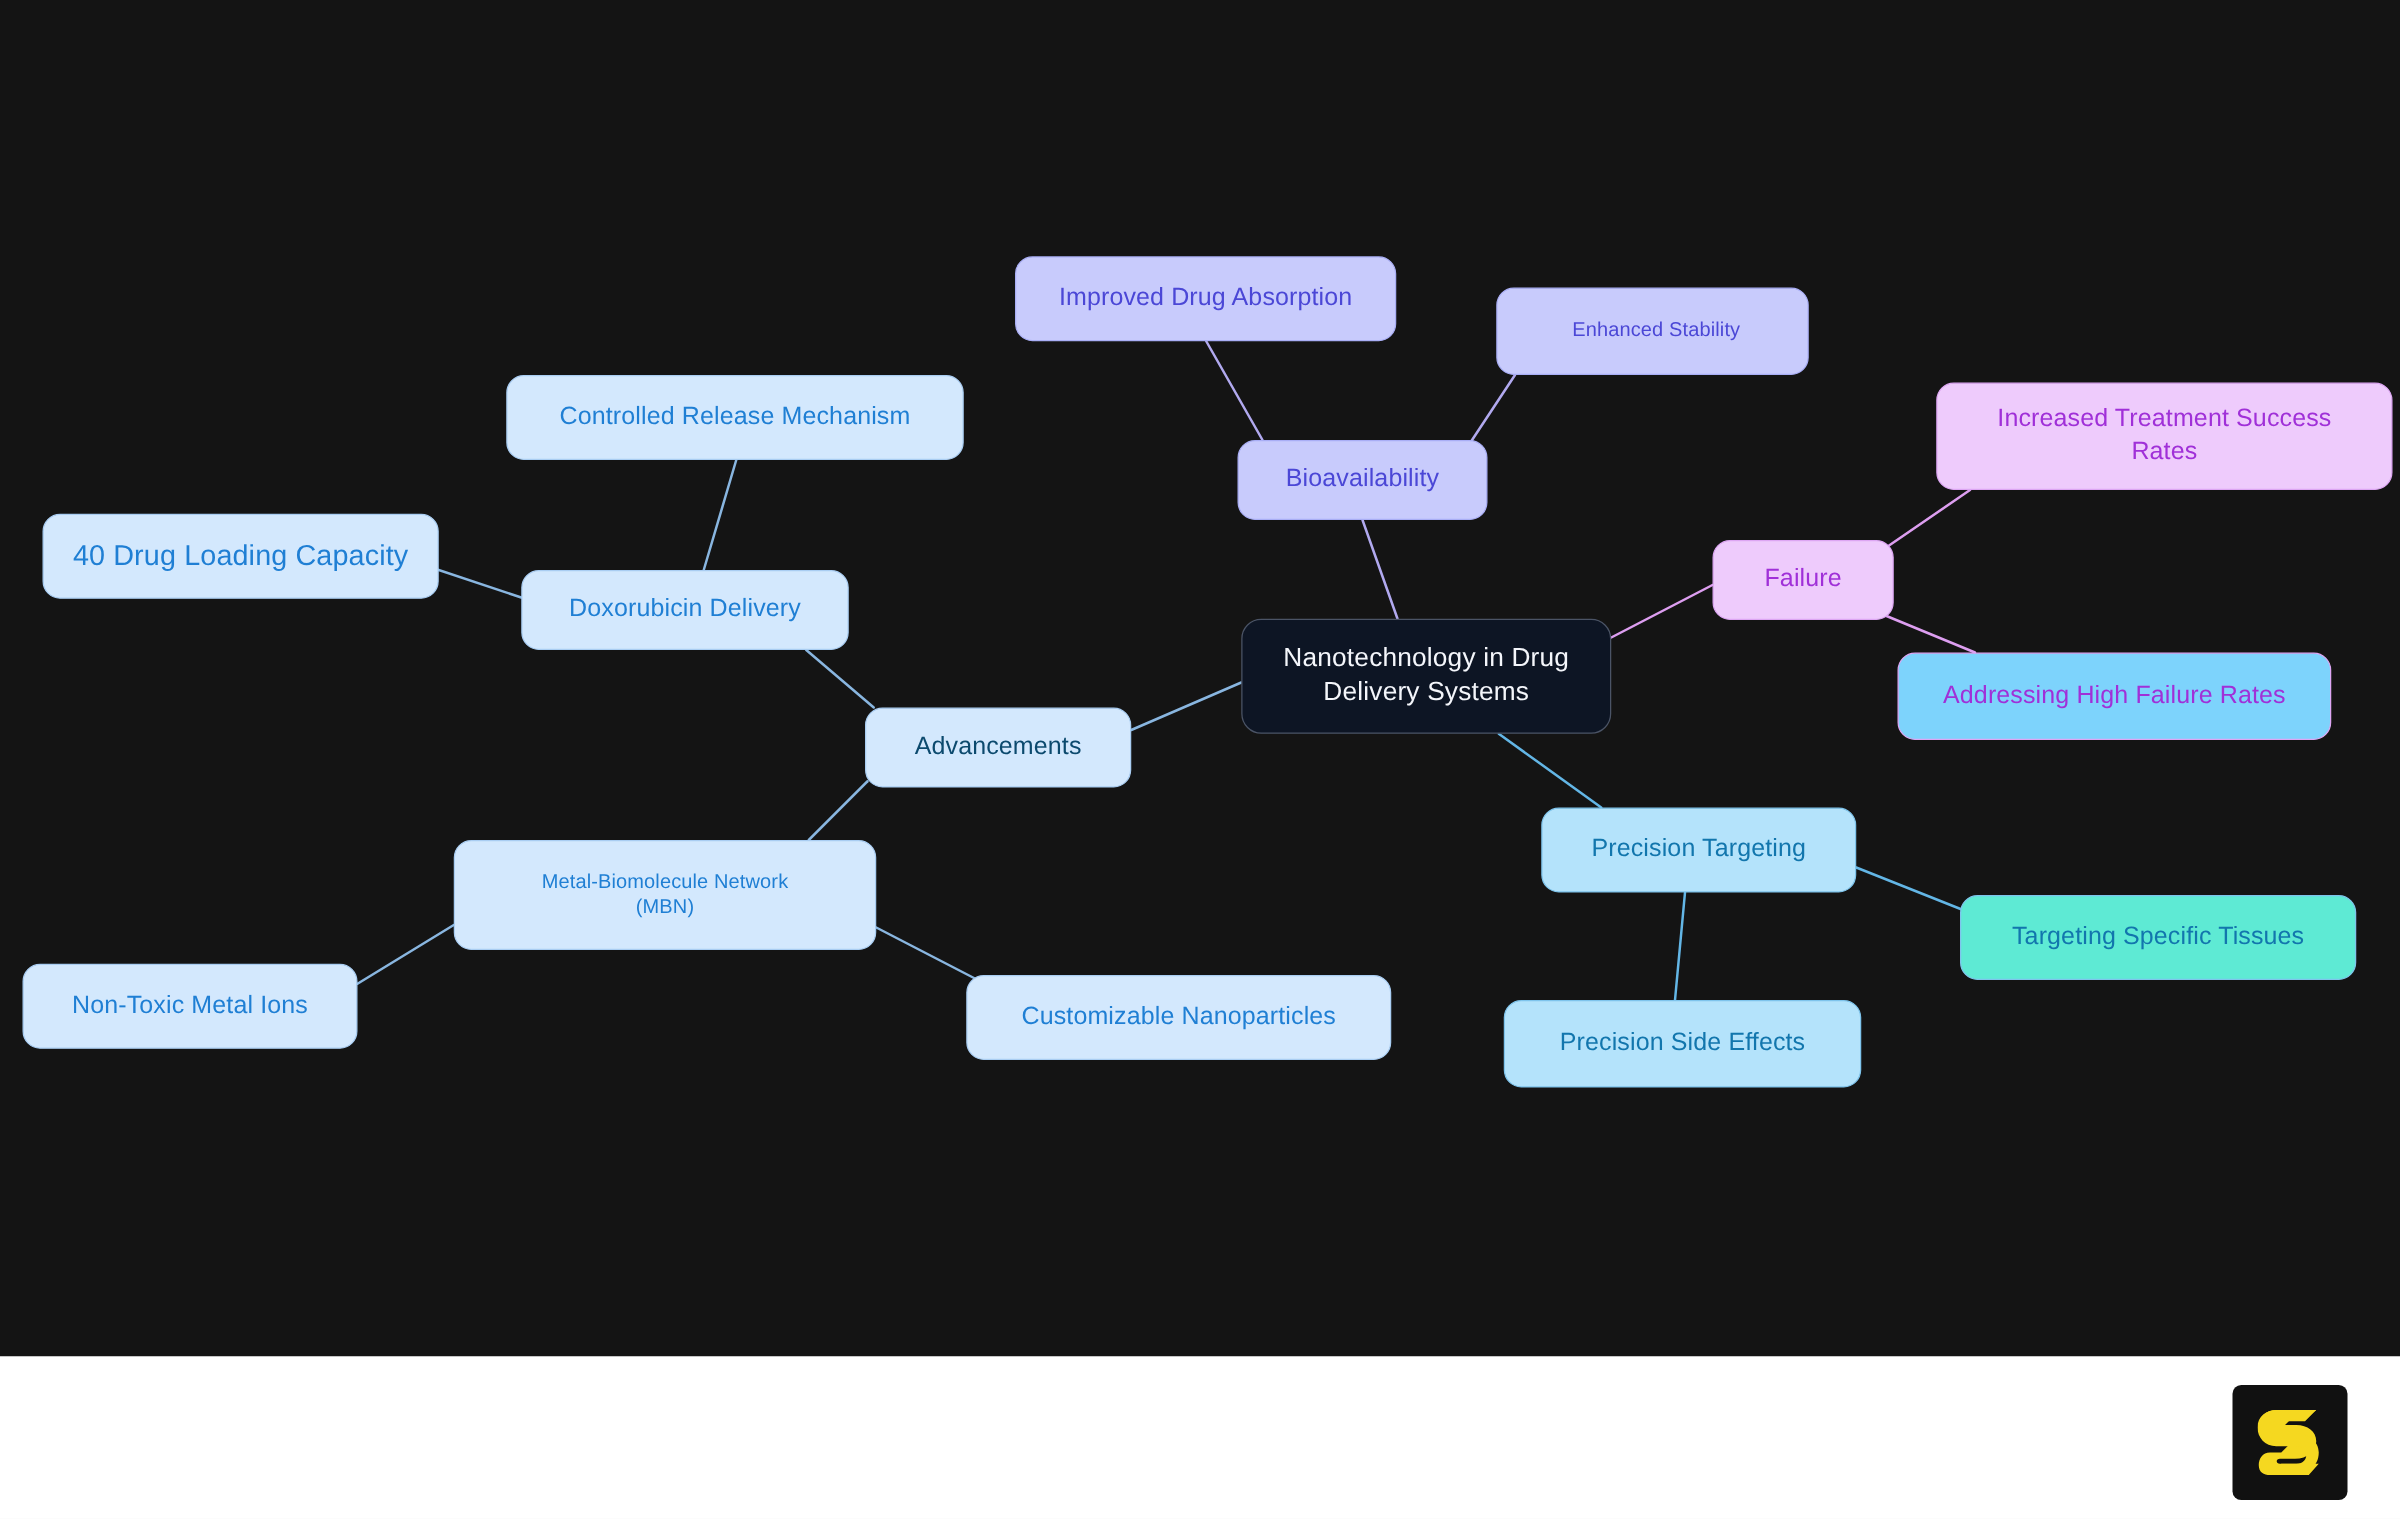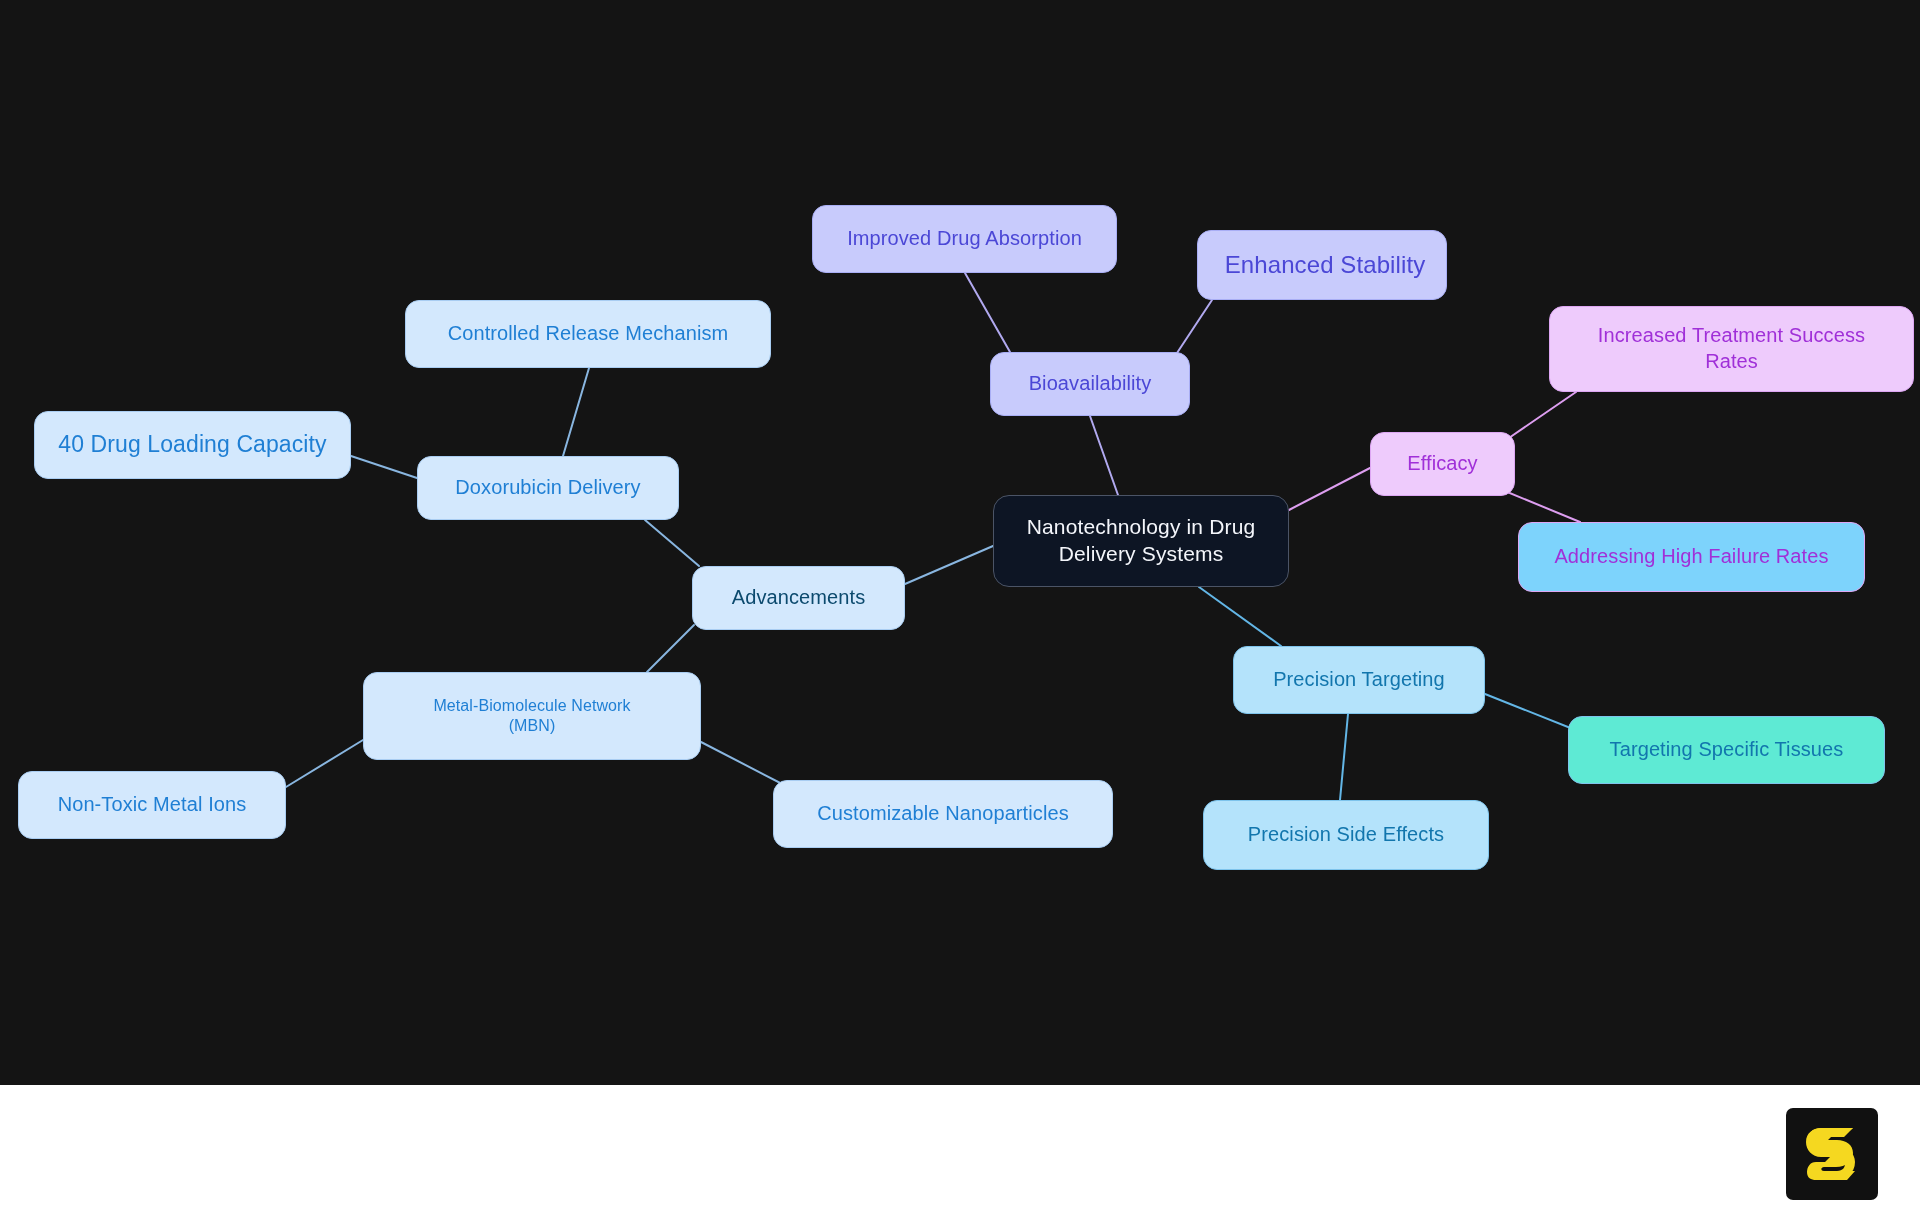--- a/index.html
+++ b/index.html
@@ -97,22 +97,22 @@
         <line x1="1199" y1="587" x2="1281" y2="646" stroke="#63b6e6" stroke-width="2" stroke-linecap="round"></line>
         <line x1="1485" y1="694" x2="1578" y2="731" stroke="#63b6e6" stroke-width="2" stroke-linecap="round"></line>
         <line x1="1348" y1="714" x2="1340" y2="800" stroke="#63b6e6" stroke-width="2" stroke-linecap="round"></line>
       </svg>
 
     <div id="nodes">
         <div class="node root" style="left: 993px; top: 495px; width: 296px; height: 92px; background: rgb(13, 21, 36); color: rgb(244, 246, 251); border-color: rgb(75, 84, 102); font-size: 21px;"><span>Nanotechnology in Drug
 Delivery Systems</span></div>
         <div class="node" style="left: 990px; top: 352px; width: 200px; height: 64px; background: rgb(200, 203, 252); color: rgb(75, 71, 214); border-color: rgb(169, 174, 245); font-size: 20px;"><span>Bioavailability</span></div>
         <div class="node" style="left: 812px; top: 205px; width: 305px; height: 68px; background: rgb(200, 203, 252); color: rgb(75, 71, 214); border-color: rgb(169, 174, 245); font-size: 20px;"><span>Improved Drug Absorption</span></div>
-        <div class="node" style="left: 1197px; top: 230px; width: 250px; height: 70px; background: rgb(200, 203, 252); color: rgb(75, 71, 214); border-color: rgb(169, 174, 245); font-size: 24px; padding-left: 24px;"><span>Enhanced Stability</span></div>
-        <div class="node" style="left: 1370px; top: 432px; width: 145px; height: 64px; background: rgb(238, 203, 252); color: rgb(160, 48, 216); border-color: rgb(221, 166, 243); font-size: 20px;"><span>Efficacy</span></div>
+        <div class="node" style="left: 1197px; top: 230px; width: 250px; height: 70px; background: rgb(200, 203, 252); color: rgb(75, 71, 214); border-color: rgb(169, 174, 245); font-size: 16px; padding-left: 24px;"><span>Enhanced Stability</span></div>
+        <div class="node" style="left: 1370px; top: 432px; width: 145px; height: 64px; background: rgb(238, 203, 252); color: rgb(160, 48, 216); border-color: rgb(221, 166, 243); font-size: 20px;"><span>Failure</span></div>
         <div class="node" style="left: 1549px; top: 306px; width: 365px; height: 86px; background: rgb(238, 203, 252); color: rgb(160, 48, 216); border-color: rgb(221, 166, 243); font-size: 20px;"><span>Increased Treatment Success
 Rates</span></div>
         <div class="node" style="left: 1518px; top: 522px; width: 347px; height: 70px; background: #7dd3fc; color: rgb(160, 48, 216); border-color: rgb(221, 166, 243); font-size: 20px;"><span>Addressing High Failure Rates</span></div>
         <div class="node" style="left: 692px; top: 566px; width: 213px; height: 64px; background: rgb(211, 232, 253); color: #0c4a6e; border-color: rgb(169, 205, 242); font-size: 20px;"><span>Advancements</span></div>
         <div class="node" style="left: 417px; top: 456px; width: 262px; height: 64px; background: rgb(211, 232, 253); color: rgb(31, 127, 212); border-color: rgb(169, 205, 242); font-size: 20px;"><span>Doxorubicin Delivery</span></div>
         <div class="node" style="left: 405px; top: 300px; width: 366px; height: 68px; background: rgb(211, 232, 253); color: rgb(31, 127, 212); border-color: rgb(169, 205, 242); font-size: 20px;"><span>Controlled Release Mechanism</span></div>
         <div class="node" style="left: 34px; top: 411px; width: 317px; height: 68px; background: rgb(211, 232, 253); color: rgb(31, 127, 212); border-color: rgb(169, 205, 242); font-size: 23px;"><span>40 Drug Loading Capacity</span></div>
         <div class="node" style="left: 363px; top: 672px; width: 338px; height: 88px; background: rgb(211, 232, 253); color: rgb(31, 127, 212); border-color: rgb(169, 205, 242); font-size: 16px;"><span>Metal-Biomolecule Network
 (MBN)</span></div>
         <div class="node" style="left: 18px; top: 771px; width: 268px; height: 68px; background: rgb(211, 232, 253); color: rgb(31, 127, 212); border-color: rgb(169, 205, 242); font-size: 20px;"><span>Non-Toxic Metal Ions</span></div>

